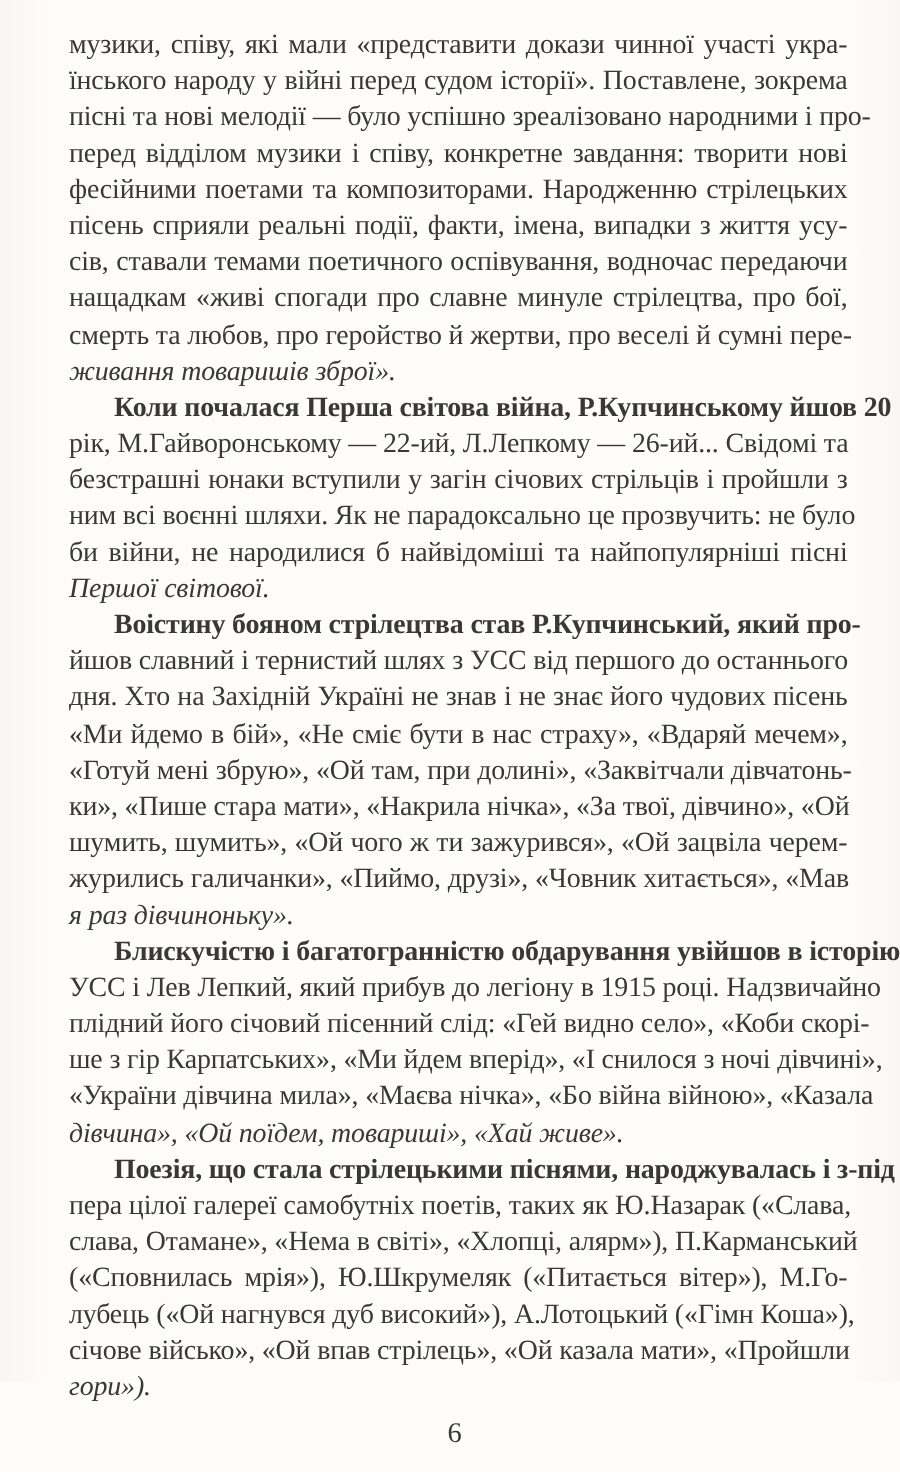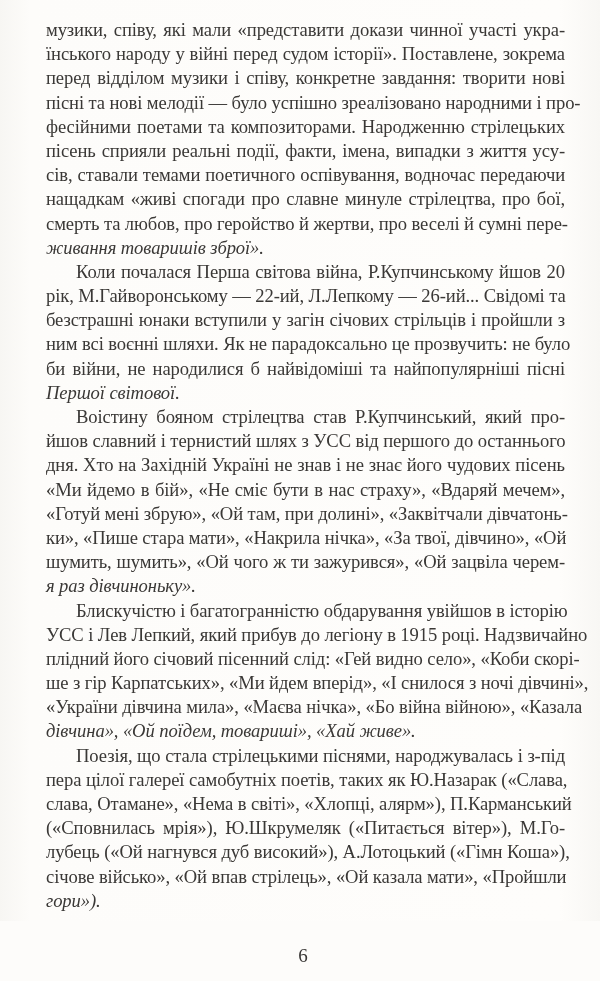--- a/index.html
+++ b/index.html
@@ -36,20 +36,21 @@
     text-align: justify;
     text-align-last: justify;
     letter-spacing: -0.1px;
   }
   .line.last {
     text-align-last: left;
     font-style: italic;
   }
   .line.indent {
     padding-left: 30px;
+    font-weight: bold;
   }
   .page-number {
     position: absolute;
     left: 0;
     width: 606px;
     top: 944px;
     text-align: center;
     font-size: 19px;
     line-height: 24px;
     color: #3a3836;
@@ -57,22 +58,22 @@
 </style>
 </head>
 <body>
 
 <div class="page">
   <div class="text-block">
 
     <div class="paragraph">
       <span class="line">музики, співу, які мали «представити докази чинної участі укра-</span>
       <span class="line">їнського народу у війні перед судом історії». Поставлене, зокрема</span>
+      <span class="line">пісні та нові мелодії — було успішно зреалізовано народними і про-</span>
       <span class="line">перед відділом музики і співу, конкретне завдання: творити нові</span>
-      <span class="line">пісні та нові мелодії — було успішно зреалізовано народними і про-</span>
       <span class="line">фесійними поетами та композиторами. Народженню стрілецьких</span>
       <span class="line">пісень сприяли реальні події, факти, імена, випадки з життя усу-</span>
       <span class="line">сів, ставали темами поетичного оспівування, водночас передаючи</span>
       <span class="line">нащадкам «живі спогади про славне минуле стрілецтва, про бої,</span>
       <span class="line">смерть та любов, про геройство й жертви, про веселі й сумні пере-</span>
       <span class="line last">живання товаришів зброї».</span>
     </div>
 
     <div class="paragraph">
       <span class="line indent">Коли почалася Перша світова війна, Р.Купчинському йшов 20</span>
@@ -84,20 +85,21 @@
     </div>
 
     <div class="paragraph">
       <span class="line indent">Воістину бояном стрілецтва став Р.Купчинський, який про-</span>
       <span class="line">йшов славний і тернистий шлях з УСС від першого до останнього</span>
       <span class="line">дня. Хто на Західній Україні не знав і не знає його чудових пісень</span>
       <span class="line">«Ми йдемо в бій», «Не сміє бути в нас страху», «Вдаряй мечем»,</span>
       <span class="line">«Готуй мені збрую», «Ой там, при долині», «Заквітчали дівчатонь-</span>
       <span class="line">ки», «Пише стара мати», «Накрила нічка», «За твої, дівчино», «Ой</span>
       <span class="line">шумить, шумить», «Ой чого ж ти зажурився», «Ой зацвіла черем-</span>
+      <span class="line">журились галичанки», «Пиймо, друзі», «Човник хитається», «Мав</span>
       <span class="line last">я раз дівчиноньку».</span>
     </div>
 
     <div class="paragraph">
       <span class="line indent">Блискучістю і багатогранністю обдарування увійшов в історію</span>
       <span class="line">УСС і Лев Лепкий, який прибув до легіону в 1915 році. Надзвичайно</span>
       <span class="line">плідний його січовий пісенний слід: «Гей видно село», «Коби скорі-</span>
       <span class="line">ше з гір Карпатських», «Ми йдем вперід», «І снилося з ночі дівчині»,</span>
       <span class="line">«України дівчина мила», «Маєва нічка», «Бо війна війною», «Казала</span>
       <span class="line last">дівчина», «Ой поїдем, товариші», «Хай живе».</span>

